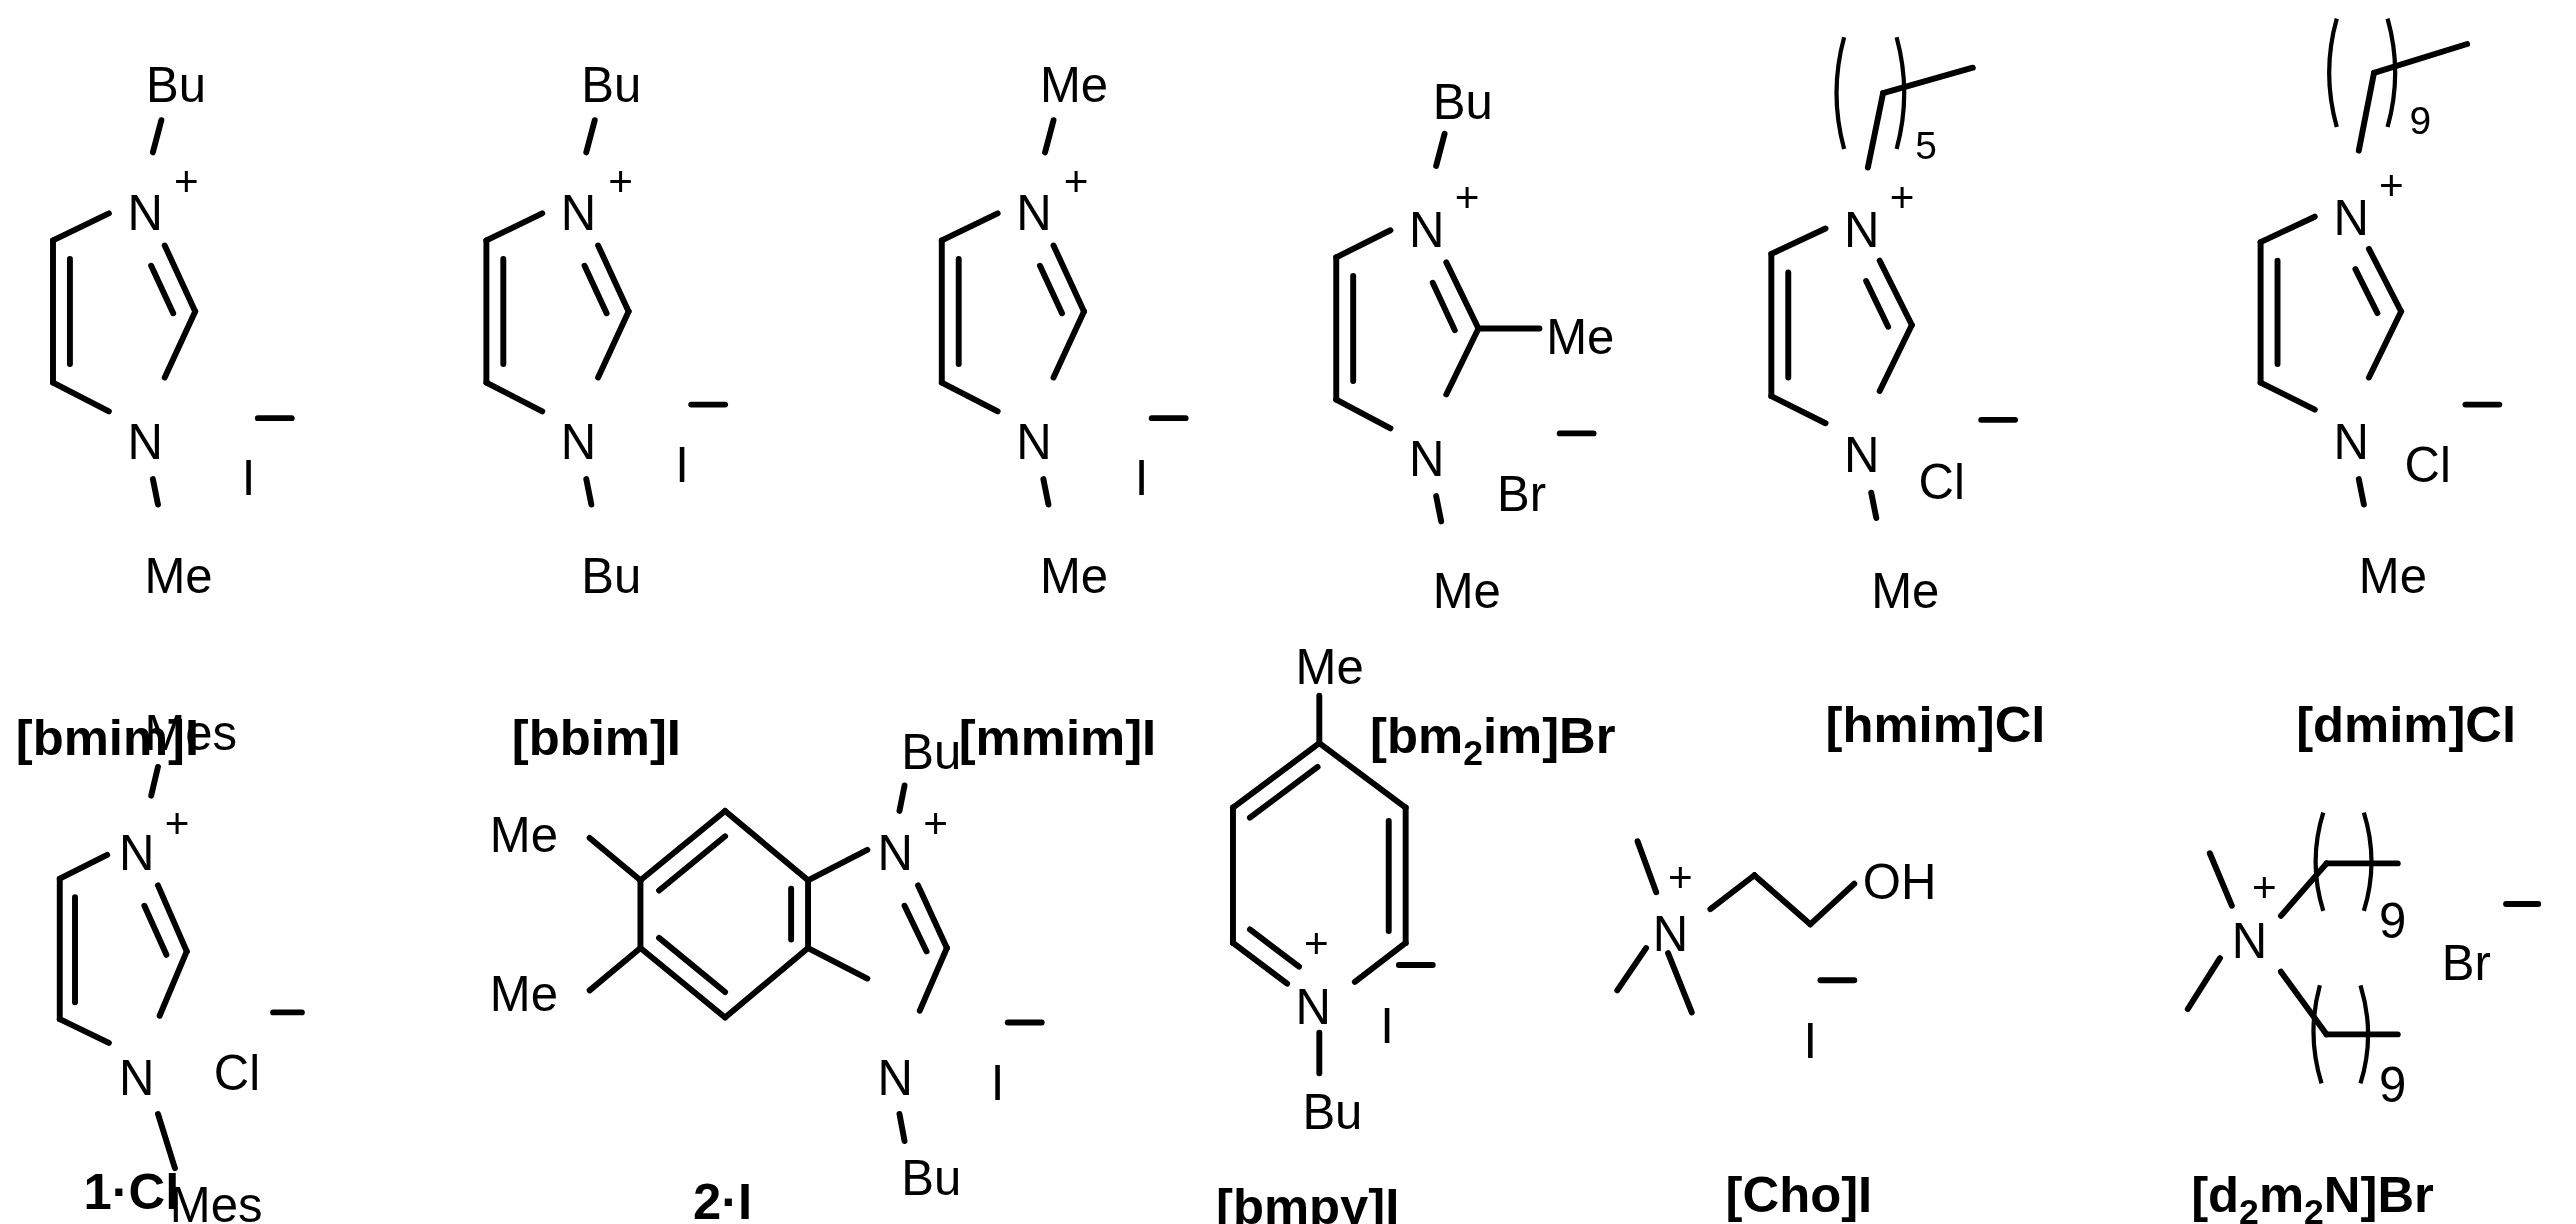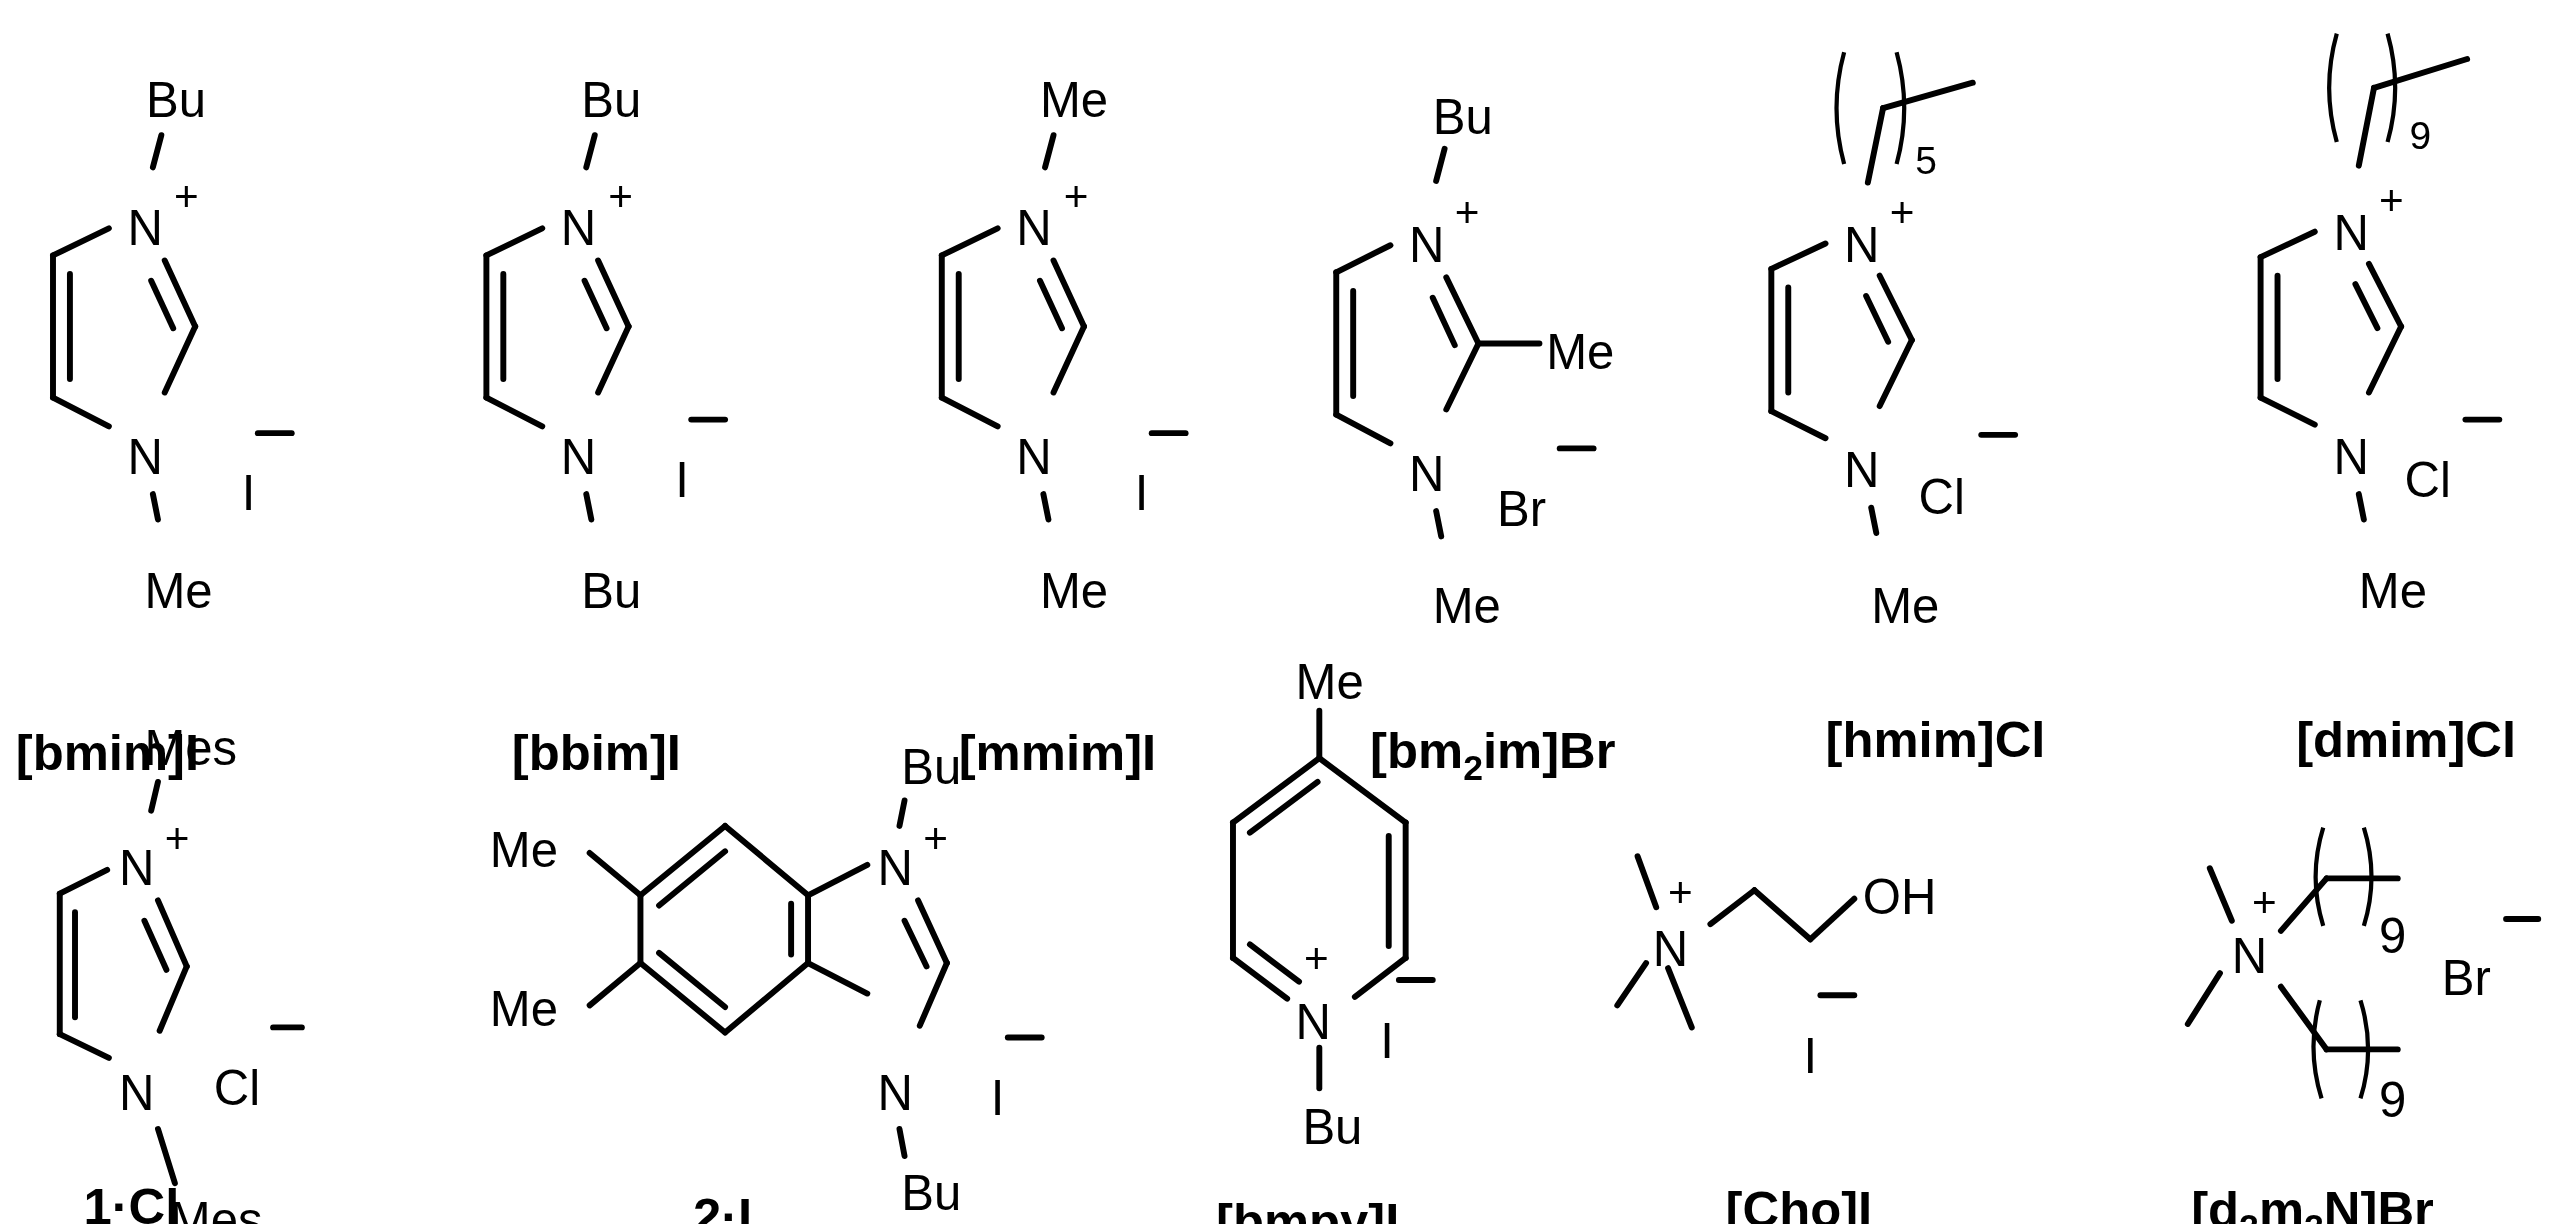--- a/index.html
+++ b/index.html
@@ -1,17 +1,17 @@
 <!DOCTYPE html>
 <html style="font-size:13.5px"><head>
 <meta charset="utf-8">
 <style>
   html,body{margin:0;padding:0;background:#ffffff;}
   body{width:2576px;height:1224px;overflow:hidden;position:relative;font-family:"Liberation Sans",sans-serif;}
-  #stage{position:absolute;left:0;top:15px;width:2576px;height:1204px;}
+  #stage{position:absolute;left:0;top:0;width:2576px;height:1204px;}
   svg text{font-family:"Liberation Sans",sans-serif;fill:#000;}
   .atom{font-size:58px;}
   .sub{font-size:46px;}
   .chg{font-size:50px;}
   .lbl{font-size:60px;font-weight:bold;}
   .lsub{font-size:42px;font-weight:bold;}
   .b{stroke:#000;stroke-width:7;fill:none;stroke-linecap:round;stroke-linejoin:round;}
   .arc{stroke:#000;stroke-width:5;fill:none;}
 </style>
 </head>

